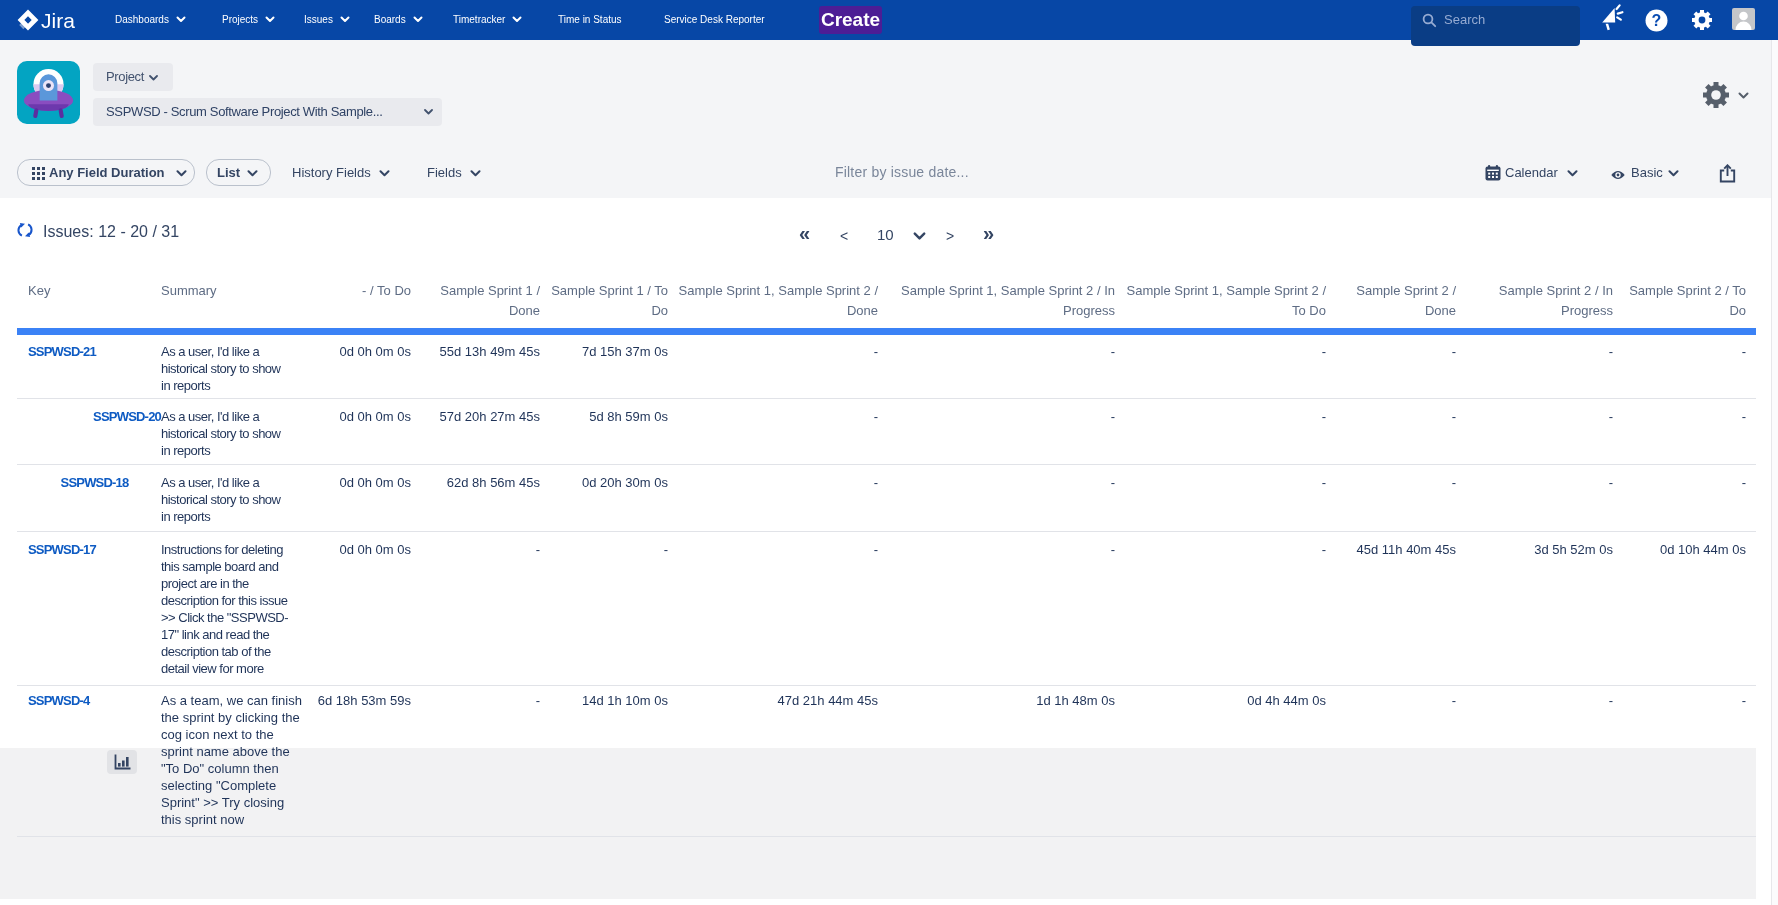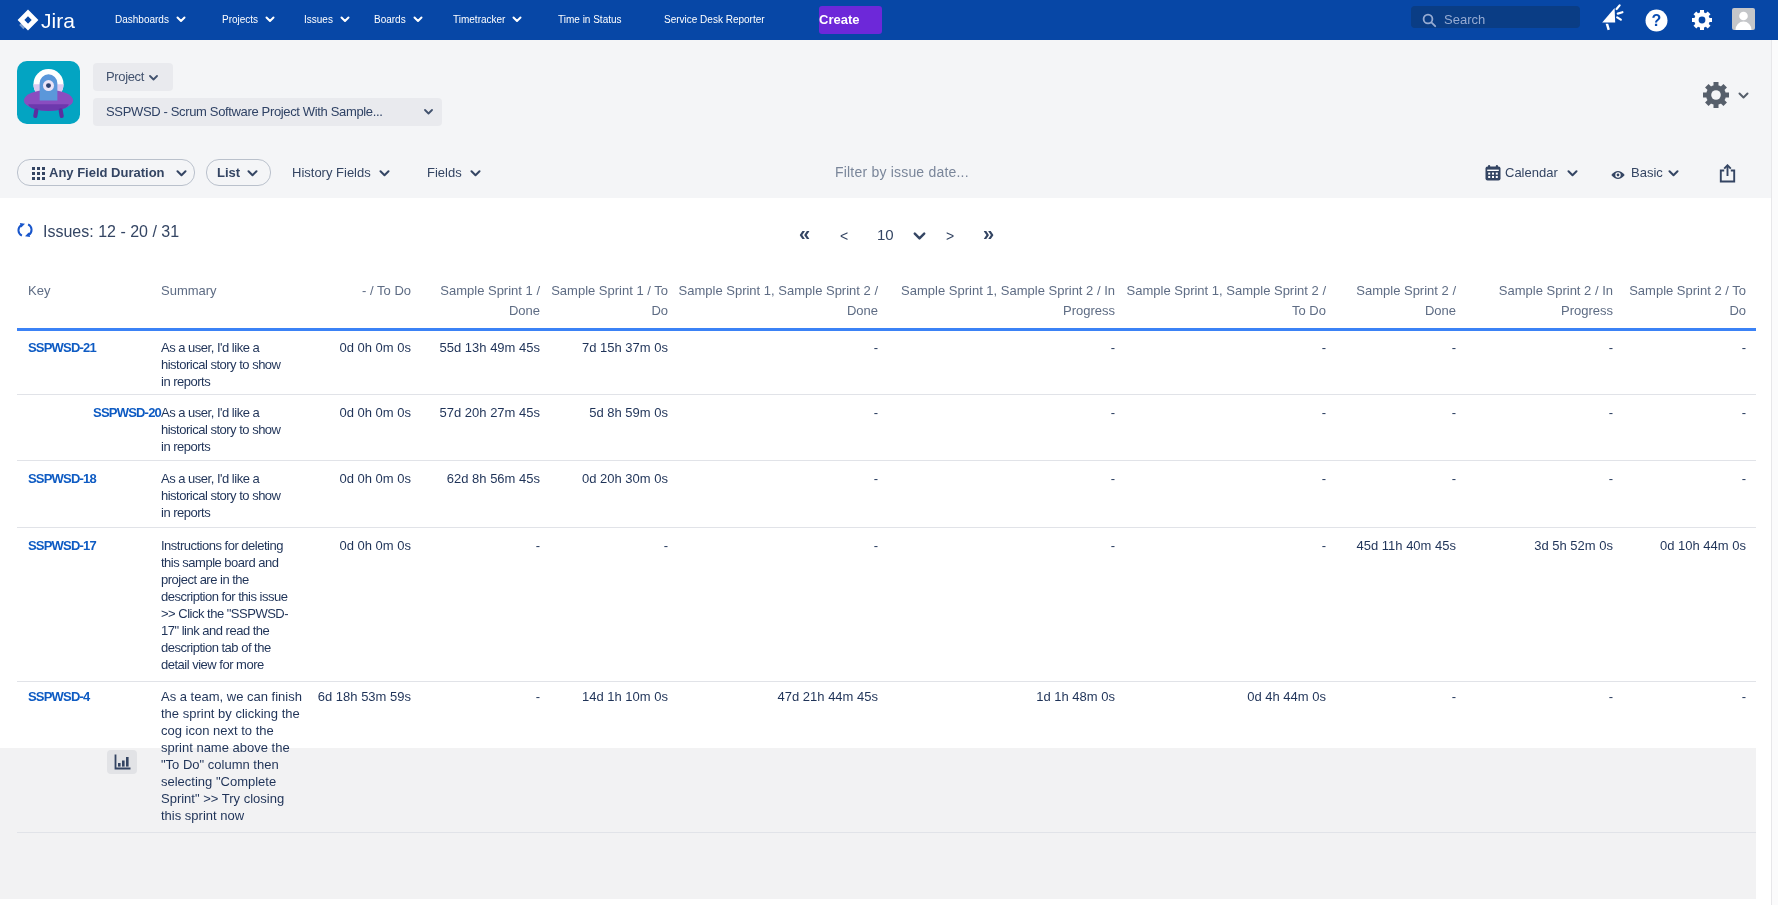--- a/index.html
+++ b/index.html
@@ -5,41 +5,41 @@
 * { margin:0; padding:0; box-sizing:border-box; }
 html,body { width:1778px; height:905px; overflow:hidden; }
 body { font-family:"Liberation Sans", sans-serif; background:#f4f5f7; position:relative; }
 .abs { position:absolute; }
 
 
 .nav { position:absolute; left:0; top:0; width:1778px; height:40px; background:#0747a6; }
 .nav .item { position:absolute; top:0; height:40px; line-height:40px; color:#ffffff; font-size:10px; white-space:nowrap; }
 .nav .chev { display:inline-block; margin-left:7px; }
 .logo-text { position:absolute; left:41px; top:0; height:40px; line-height:41px; color:#fff; font-size:21px; }
-.create { position:absolute; left:819px; top:6px; width:63px; height:28px; background:#6d28d9; border-radius:3px; color:#fff; font-size:13px; font-weight:bold; text-align:left; line-height:28px; }
-.search { position:absolute; left:1411px; top:6px; width:169px; height:22px; background:#0a3d85; border-radius:4px; }
+.create { position:absolute; left:819px; top:6px; width:63px; height:28px; background:#4c1d95; border-radius:3px; color:#fff; font-size:19px; font-weight:bold; text-align:center; line-height:28px; }
+.search { position:absolute; left:1411px; top:6px; width:169px; height:40px; background:#0a3d85; border-radius:4px; }
 .search .ph { position:absolute; left:33px; top:0; height:28px; line-height:28px; color:#96abd2; font-size:13px; }
 
 
 .chip { position:absolute; background:#e9eaee; border-radius:4px; color:#42526e; font-size:13px; }
 .chip1 { left:93px; top:63px; width:80px; height:28px; line-height:28px; letter-spacing:-0.35px; }
 .chip2 { left:93px; top:98px; width:349px; height:28px; line-height:28px; color:#2f4265; font-size:13px; letter-spacing:-0.35px; }
 
 
 .btn { position:absolute; top:159px; height:27px; border:1px solid #bac1cc; border-radius:13px; line-height:25px; color:#344563; font-weight:bold; font-size:13px; }
 .tlink { position:absolute; top:159px; height:27px; line-height:27px; color:#344563; font-size:13px; }
 
 
 .panel { position:absolute; left:0; top:198px; width:1778px; height:707px; background:#ffffff; }
 .issues-line { position:absolute; left:43px; top:223px; font-size:16px; color:#344563; }
 .pag { position:absolute; top:227px; color:#344563; }
 
 
 table.grid { position:absolute; left:17px; top:281px; border-collapse:collapse; table-layout:fixed; width:1739px; }
-table.grid th { vertical-align:top; font-weight:normal; color:#5e6c84; font-size:13px; line-height:20px; padding:0 0 7px 0; border-bottom:3px solid #3b82f6; text-align:right; }
+table.grid th { vertical-align:top; font-weight:normal; color:#5e6c84; font-size:13px; line-height:20px; padding:0 0 7px 0; border-bottom:7px solid #3b82f6; text-align:right; }
 table.grid th.l { text-align:left; }
 table.grid td { vertical-align:top; font-size:13px; line-height:17px; color:#1f3358; padding:9px 0 4.5px 0; border-bottom:1px solid #e1e3e8; text-align:right; white-space:nowrap; }
 table.grid tr.r1 td { padding-top:8px; padding-bottom:4px; }
 table.grid tr.r5 td { padding-bottom:8px; }
 table.grid tr.r3 td, table.grid tr.r4 td { padding-bottom:6px; }
 table.grid tr.r6 td { padding-top:6.5px; padding-bottom:7.5px; }
 td.sum { letter-spacing:-0.5px; }
 table.grid td.l { text-align:left; }
 .key { color:#0e5bc3; font-weight:bold; font-size:13px; letter-spacing:-0.8px; }
 .hl-row { position:absolute; left:0; top:748px; width:1756px; height:151px; background:#f2f2f3; }
@@ -291,21 +291,21 @@
 <td>57d 20h 27m 45s</td>
 <td>5d 8h 59m 0s</td>
 <td>-</td>
         <td>-</td>
         <td>-</td>
         <td>-</td>
         <td>-</td>
 <td style="padding-right:10px;">-</td>
 </tr>
 <tr class="r4">
-<td class="l" style="padding-left:11px;"><span class="key">SSPWSD-18</span></td>
+<td class="l" style="padding-left:11px;text-align:center;"><span class="key">SSPWSD-18</span></td>
 <td class="l sum">As a user, I'd like a<br>historical story to show<br>in reports</td>
 <td>0d 0h 0m 0s</td>
 <td>62d 8h 56m 45s</td>
 <td>0d 20h 30m 0s</td>
 <td>-</td>
         <td>-</td>
         <td>-</td>
         <td>-</td>
         <td>-</td>
 <td style="padding-right:10px;">-</td>

